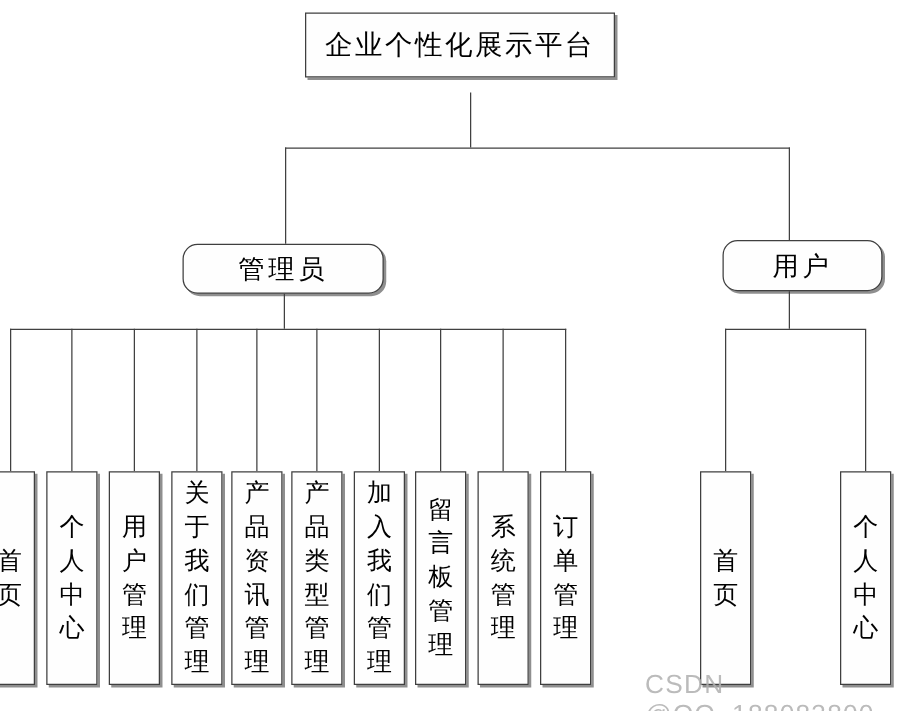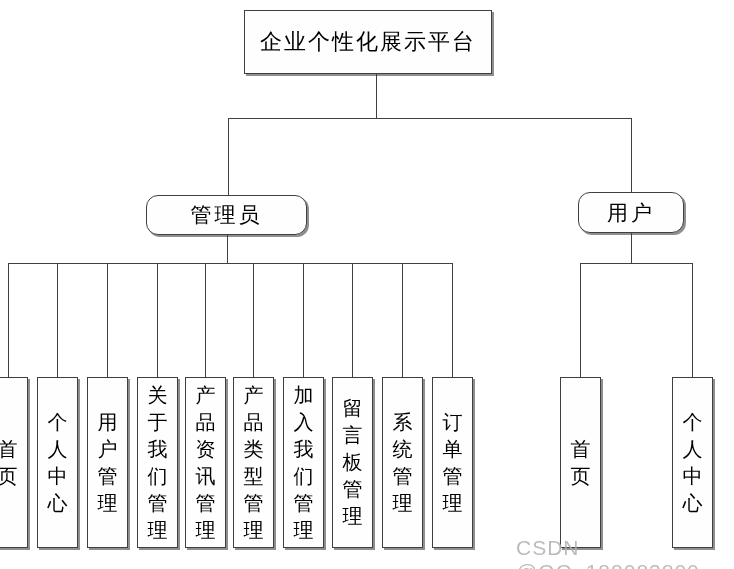--- a/index.html
+++ b/index.html
@@ -50,28 +50,28 @@
     opacity: 0.85;
     z-index: 5;
     pointer-events: none;
   }
 </style>
 </head>
 <body>
 
 <div class="canvas" style="--bg: #ffffff; --text: #000000; --line: #404040; --box-border: #3f3f3f; --box-shadow: #8f8f8f; --watermark: #b0b0b0;">
 
-  <div class="node root-node" style="left:244px; top:10px; width:248px; height:64px;">
+  <div class="node root-node" style="left:244px; top:10px; width:248px; height:52px;">
     <span>企业个性化展示平台</span>
   </div>
 
   <div class="node branch-node" style="left:146px; top:195px; width:161px; height:40px;">
     <span>管理员</span>
   </div>
-  <div class="node branch-node" style="left:578px; top:192px; width:106px; height:41px;">
+  <div class="node branch-node" style="left:578px; top:192px; width:128px; height:41px;">
     <span>用户</span>
   </div>
 
   <div class="line vline" style="left:376px; top:74px;  height:44px;"></div>
   <div class="line hline" style="left:228px; top:118px; width:404px;"></div>
   <div class="line vline" style="left:228px; top:118px; height:77px;"></div>
   <div class="line vline" style="left:631px; top:118px; height:74px;"></div>
 
   <div class="line vline" style="left:227px; top:235px; height:28px;"></div>
   <div class="line hline" style="left:8px;   top:263px; width:445px;"></div>

